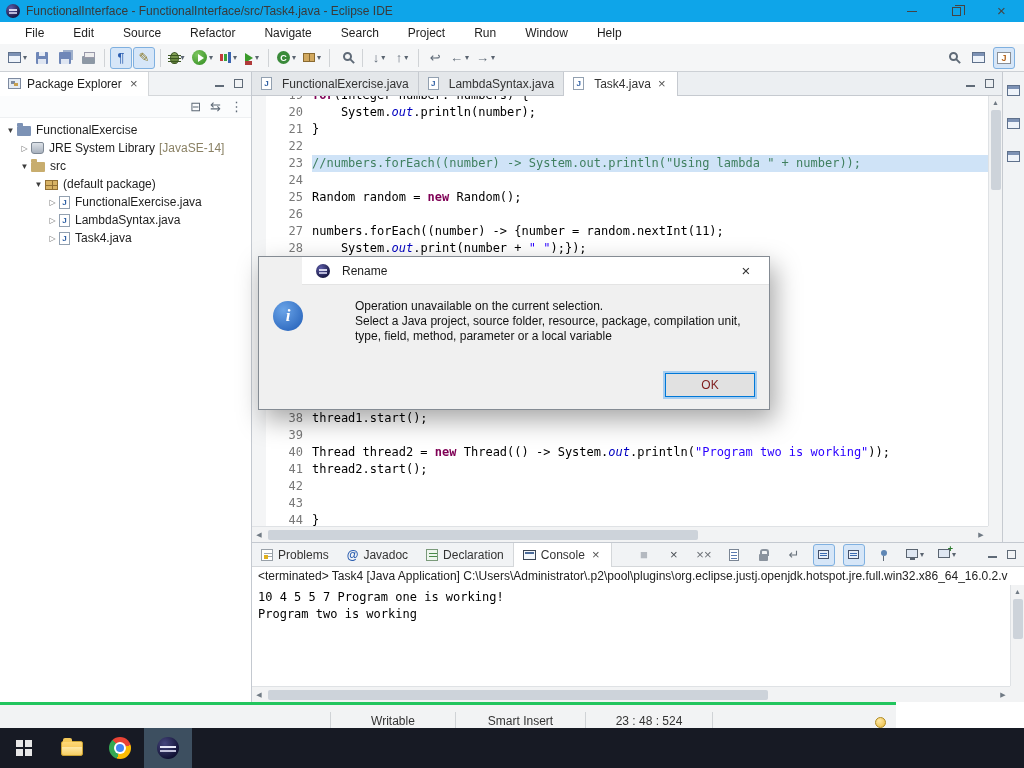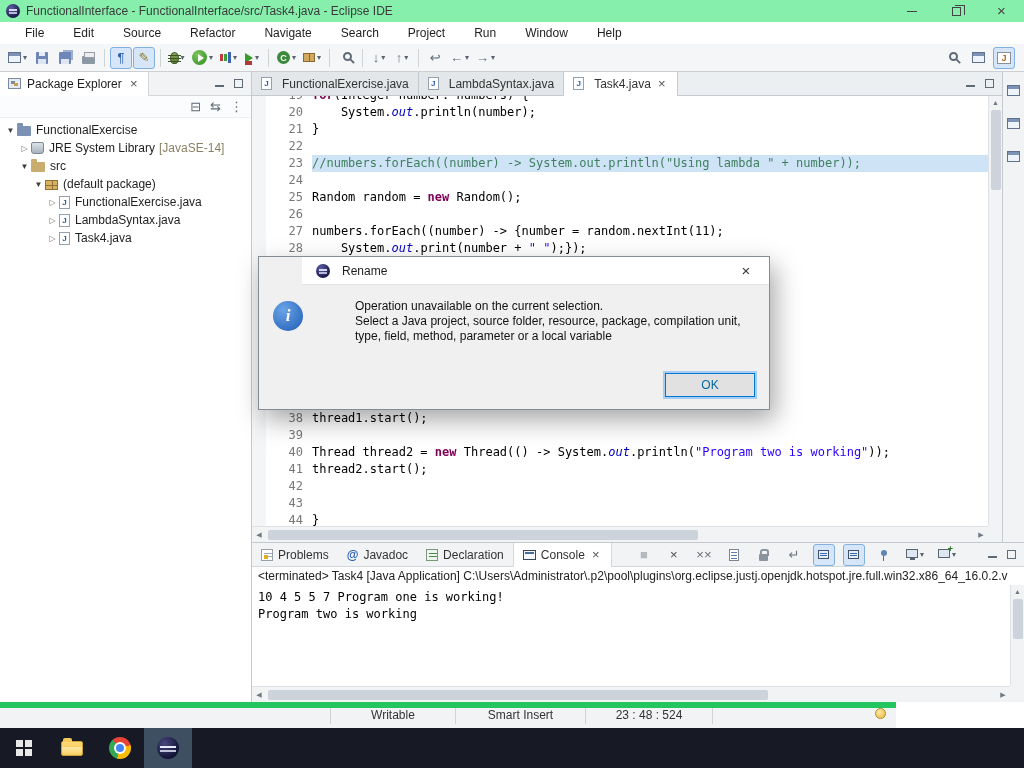--- a/index.html
+++ b/index.html
@@ -1,20 +1,20 @@
 <!DOCTYPE html>
 <html><head>
 <meta charset="utf-8">
 <style>
   *{margin:0;padding:0;box-sizing:border-box;}
   html,body{width:1024px;height:768px;overflow:hidden;font-family:"Liberation Sans",sans-serif;font-size:12px;color:#1e1e1e;background:#fff;}
   #root{position:relative;width:1024px;height:768px;background:#fff;}
 
   
-  #titlebar{position:absolute;left:0;top:0;width:1024px;height:22px;background:#86efac;display:flex;align-items:center;}
+  #titlebar{position:absolute;left:0;top:0;width:1024px;height:22px;background:#0ea5e9;display:flex;align-items:center;}
   .ecl-logo{width:14px;height:14px;border-radius:50%;background:radial-gradient(circle at 35% 30%,#5c5ca8,#191945 72%);margin:0 6px;position:relative;flex:none;}
   .ecl-logo::after{content:'';position:absolute;left:3px;top:5px;width:8px;height:2px;background:#d8d8ee;box-shadow:0 3px 0 #b8b8d8;}
   #title-text{color:#3a3a3a;white-space:nowrap;}
   #win-controls{margin-left:auto;display:flex;height:100%;}
   .win-btn{width:45px;height:22px;display:flex;align-items:center;justify-content:center;color:#444;}
   .wm-min{width:10px;height:1px;background:#444;display:inline-block;}
   .wm-rest{width:9px;height:9px;border:1px solid #444;display:inline-block;position:relative;}
   .wm-rest::before{content:'';position:absolute;left:2px;top:-3px;width:9px;height:9px;border:1px solid #444;border-left:none;border-bottom:none;}
   .wm-close::after{content:'×';font-size:15px;line-height:1;}
   .wm-max{width:9px;height:9px;border:1px solid #5f6a77;display:inline-block;}
@@ -154,21 +154,21 @@
   .k-pin::after{content:'';position:absolute;left:2px;top:6px;width:1px;height:5px;background:#5f6a77;}
   .k-monitor{width:12px;height:9px;border:1px solid #5a6470;background:#dfe7f2;position:relative;margin-top:-2px;}
   .k-monitor::after{content:'';position:absolute;left:3px;bottom:-3px;width:5px;height:2px;background:#5a6470;}
   .k-monitorplus{width:12px;height:9px;border:1px solid #5a6470;background:#dfe7f2;position:relative;margin-top:-2px;}
   .k-monitorplus::after{content:'+';position:absolute;right:-4px;top:-6px;color:#2a7a2a;font:bold 9px "Liberation Sans",sans-serif;}
   #console-header{height:18px;color:#222;padding:2px 4px 0 6px;white-space:nowrap;overflow:hidden;}
   #console-out{position:absolute;left:0;top:42px;right:14px;bottom:16px;font:12px/17px "DejaVu Sans Mono",monospace;color:#000;padding:4px 6px;overflow:hidden;}
   #bottom-panel .vscroll{top:42px;}
 
   
-  #statusbar{position:absolute;left:0;top:702px;width:896px;height:26px;background:#f2f3f4;border-top:6px solid #22c55e;display:flex;align-items:flex-start;color:#333;}
+  #statusbar{position:absolute;left:0;top:702px;width:896px;height:26px;background:#f2f3f4;border-top:3px solid #22c55e;display:flex;align-items:flex-end;color:#333;}
   .sb-sep{width:1px;height:16px;background:#d0d3d6;flex:none;}
   .sb-cell{text-align:center;flex:none;}
   #sb-bulb{margin-left:auto;margin-right:10px;width:11px;height:11px;border-radius:50%;background:radial-gradient(circle at 35% 30%,#ffe9a8,#e8b93c);border:1px solid #b08a20;flex:none;}
 
   
   #taskbar{position:absolute;left:0;top:728px;width:1024px;height:40px;background:#171a24;display:flex;align-items:stretch;}
   .tk-btn{width:48px;display:flex;align-items:center;justify-content:center;}
   .tk-btn.active{background:#3d4f60;}
   .tk-start{display:grid;grid-template-columns:7px 7px;grid-template-rows:7px 7px;gap:2px;}
   .tk-start i{background:#e8e8e8;display:block;}
@@ -181,21 +181,21 @@
   .tk-eclipse{width:22px;height:22px;border-radius:50%;background:radial-gradient(circle at 35% 30%,#46467e,#101032 75%);position:relative;overflow:hidden;}
   .tk-eclipse::after{content:'';position:absolute;left:3px;top:9px;width:16px;height:2px;background:#e8e8f8;box-shadow:0 4px 0 #c0c0da;}
 
   
   #dialog{position:absolute;left:258px;top:256px;width:512px;height:154px;background:#f0f0f0;border:1px solid #848b93;box-shadow:5px 10px 24px rgba(0,0,0,0.35);z-index:50;padding-left:43px;}
   #dlg-title{height:28px;background:#fff;display:flex;align-items:center;padding:0 8px;gap:6px;border-bottom:1px solid #e4e4e4;}
   #dlg-close{margin-left:auto;width:30px;text-align:center;color:#333;display:flex;justify-content:center;}
   #dlg-info{position:absolute;left:14px;top:44px;width:30px;height:30px;border-radius:50%;background:radial-gradient(circle at 35% 30%,#6aa4e8,#1f5bb5);color:#fff;font:italic bold 17px "Liberation Serif",serif;display:flex;align-items:center;justify-content:center;}
   #dlg-info::after{content:'i';}
   #dlg-msg{position:absolute;left:56px;top:42px;right:16px;color:#111;line-height:15px;margin-left:40px;}
-  #dlg-ok{position:absolute;right:14px;bottom:12px;width:90px;height:24px;background:#e1e1e1;border:1px solid #0078d7;box-shadow:0 0 0 2px #a6cdf0;font:12px "Liberation Sans",sans-serif;color:#0369a1;}
+  #dlg-ok{position:absolute;right:14px;bottom:12px;width:90px;height:24px;background:#e1e1e1;border:1px solid #0078d7;box-shadow:0 0 0 2px #a6cdf0;font:12px "Liberation Sans",sans-serif;color:#7f1d1d;}
 </style>
 </head>
 <body>
 
 <div id="root">
 
   <div id="titlebar">
     <div class="ecl-logo"></div>
     <span id="title-text">FunctionalInterface - FunctionalInterface/src/Task4.java - Eclipse IDE</span>
     <div id="win-controls">

